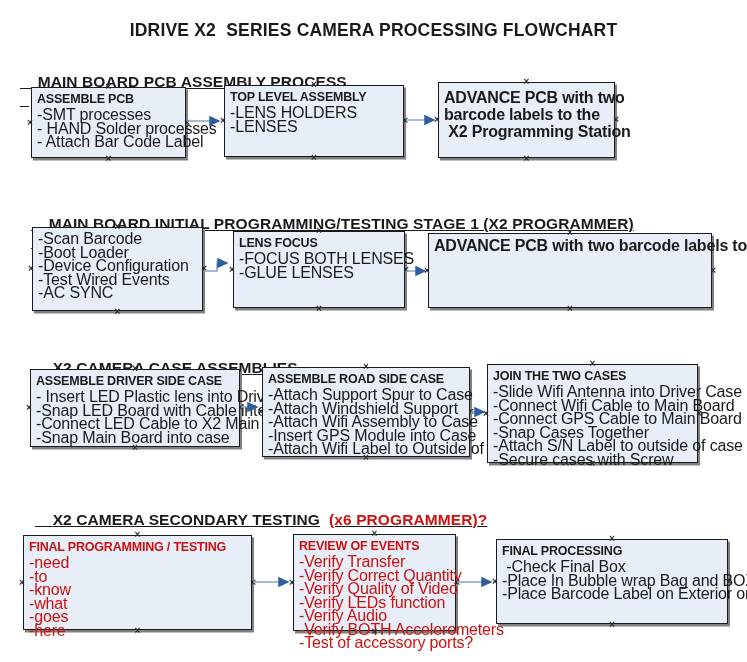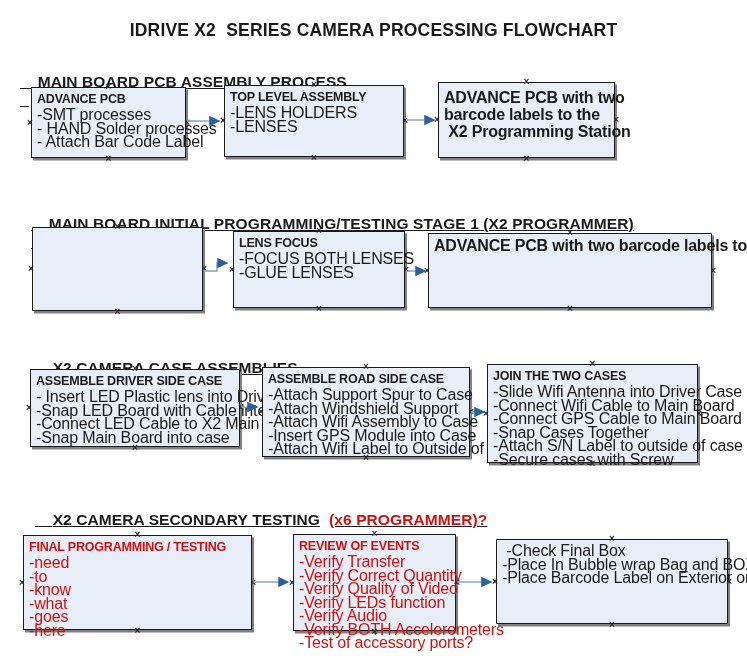--- a/index.html
+++ b/index.html
@@ -67,21 +67,21 @@
     <span>MAIN BOARD INITIAL PROGRAMMING/TESTING STAGE 1 (X2 PROGRAMMER)</span><span class="accent-text"></span>
   </div>
   <div class="section-heading" style="left:35px;top:341px;">
     <span>X2 CAMERA CASE ASSEMBLIES</span><span class="accent-text"></span>
   </div>
   <div class="section-heading" style="left:35px;top:493px;">
     <span>X2 CAMERA SECONDARY TESTING</span><span class="accent-text">(x6 PROGRAMMER)?</span>
   </div>
 
   <div class="fbox" style="left:31px;top:87px;width:155px;height:71px;">
-    <div class="fbox-title">ADVANCE PCB</div>
+    <div class="fbox-title">ASSEMBLE PCB</div>
     <div class="fbox-items">-SMT processes
 - HAND Solder processes
 - Attach Bar Code Label</div>
   <span class="handle t">×</span>
       <span class="handle b">×</span>
       <span class="handle l">×</span>
       <span class="handle r">×</span>
     </div>
   <div class="fbox" style="left:224px;top:85px;width:180px;height:72px;">
     <div class="fbox-title">TOP LEVEL ASSEMBLY</div>
@@ -97,20 +97,25 @@
 barcode labels to the
  X2 Programming Station</div>
     <div class="fbox-items"></div>
   <span class="handle t">×</span>
       <span class="handle b">×</span>
       <span class="handle l">×</span>
       <span class="handle r">×</span>
     </div>
 
   <div class="fbox" style="left:32px;top:227px;width:171px;height:84px;">
+    <div class="fbox-items">-Scan Barcode
+-Boot Loader
+-Device Configuration
+-Test Wired Events
+-AC SYNC</div>
   <span class="handle t">×</span>
       <span class="handle b">×</span>
       <span class="handle l">×</span>
       <span class="handle r">×</span>
     </div>
   <div class="fbox" style="left:233px;top:231px;width:172px;height:77px;">
     <div class="fbox-title">LENS FOCUS</div>
     <div class="fbox-items">-FOCUS BOTH LENSES
 -GLUE LENSES</div>
   <span class="handle t">×</span>
@@ -184,20 +189,21 @@
 -Verify LEDs function
 -Verify Audio
 -Verify BOTH Accelerometers
 -Test of accessory ports?</div>
   <span class="handle t">×</span>
       <span class="handle b">×</span>
       <span class="handle l">×</span>
       <span class="handle r">×</span>
     </div>
   <div class="fbox" style="left:496px;top:539px;width:232px;height:85px;">
+    <div class="fbox-title">FINAL PROCESSING</div>
     <div class="fbox-items"> -Check Final Box
 -Place In Bubble wrap Bag and BOX
 -Place Barcode Label on Exterior or Box</div>
   <span class="handle t">×</span>
       <span class="handle b">×</span>
       <span class="handle l">×</span>
       <span class="handle r">×</span>
     </div>
 
   <svg class="overlay" width="747" height="662">

